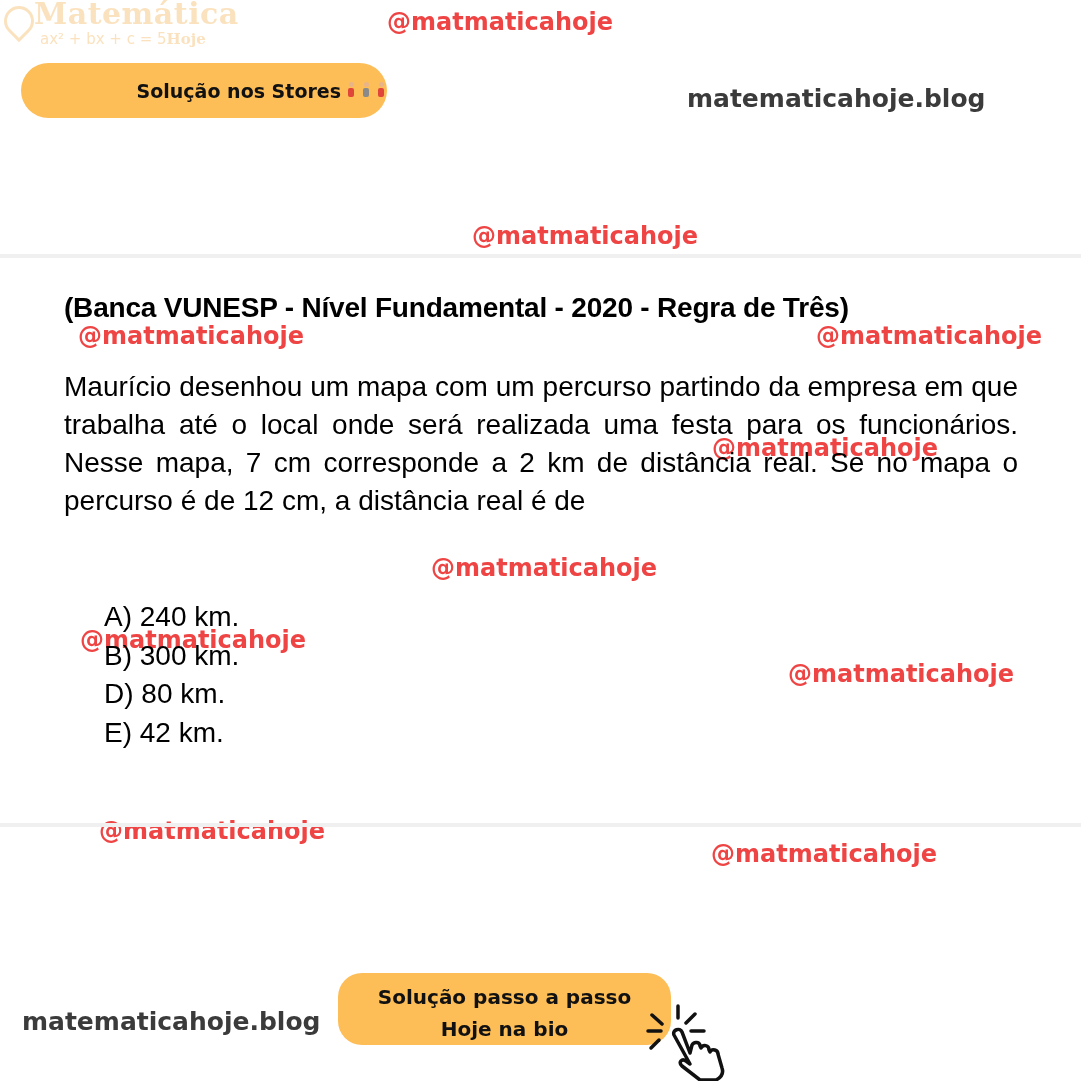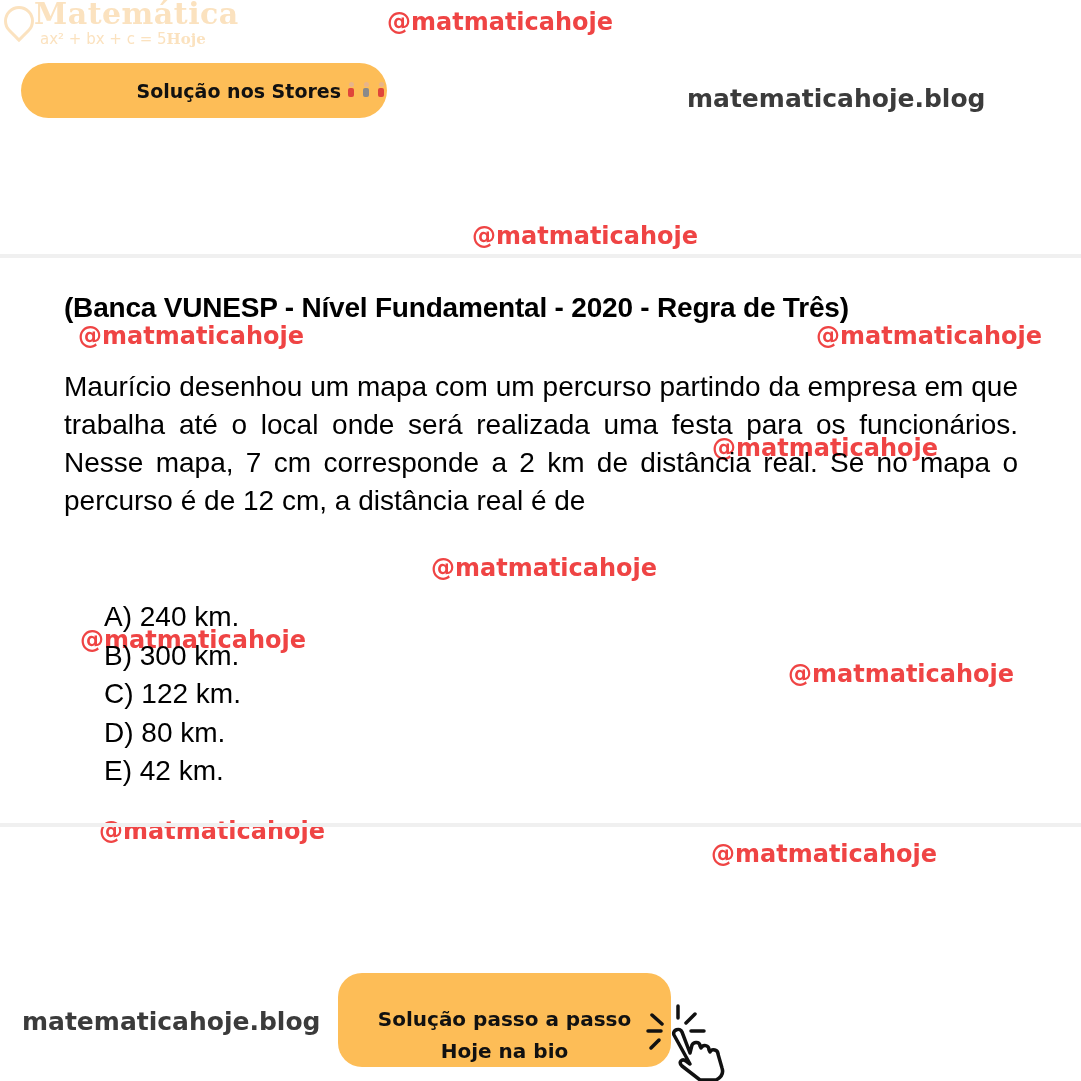--- a/index.html
+++ b/index.html
@@ -49,21 +49,21 @@
     color:#ef4444; white-space:nowrap;
   }
 
   .heading { left:64px; top:292px; font-weight:bold; font-size:28px; white-space:nowrap; letter-spacing:-0.2px; }
   .question {
     left:64px; top:368px; width:954px;
     font-size:28px; line-height:38px; text-align:justify;
   }
   .options { left:64px; top:598px; font-size:28px; line-height:38.5px;margin-left:40px; }
 
-  .cta-btn { left:338px; top:973px; width:333px; height:94px; font-size:20px; line-height:32px; flex-direction:column; border-radius:24px; }
+  .cta-btn { left:338px; top:973px; width:333px; height:72px; font-size:20px; line-height:32px; flex-direction:column; border-radius:24px; }
   .hand { left:644px; top:998px; width:90px; height:83px; }
 </style>
 </head>
 <body>
 
 <div class="abs logo">
   <div class="logo-pin"></div>
   <div class="logo-title">Matemática</div>
   <div class="logo-formula">
     <span>ax² + bx + c = 5</span><b>Hoje</b>
@@ -91,21 +91,20 @@
 </div>
 <div class="abs site-top">matematicahoje.blog</div>
 
 <div class="abs divider" style="top:254px;"></div>
 
 <div class="abs heading">(Banca VUNESP - Nível Fundamental - 2020 - Regra de Três)</div>
 <div class="abs question">Maurício desenhou um mapa com um percurso partindo da empresa em que trabalha até o local onde será realizada uma festa para os funcionários. Nesse mapa, 7 cm corresponde a 2 km de distância real. Se no mapa o percurso é de 12 cm, a distância real é de</div>
 <div class="abs options">
   <div>A) 240 km.</div>
   <div>B) 300 km.</div>
-  <div>C) 122 km.</div>
   <div>D) 80 km.</div>
   <div>E) 42 km.</div>
 </div>
 
 <div class="abs divider" style="top:823px;"></div>
 
 <div class="abs site-bottom">matematicahoje.blog</div>
 <div class="abs pill cta-btn">
   <span>Solução passo a passo</span>
   <span>Hoje na bio</span>

